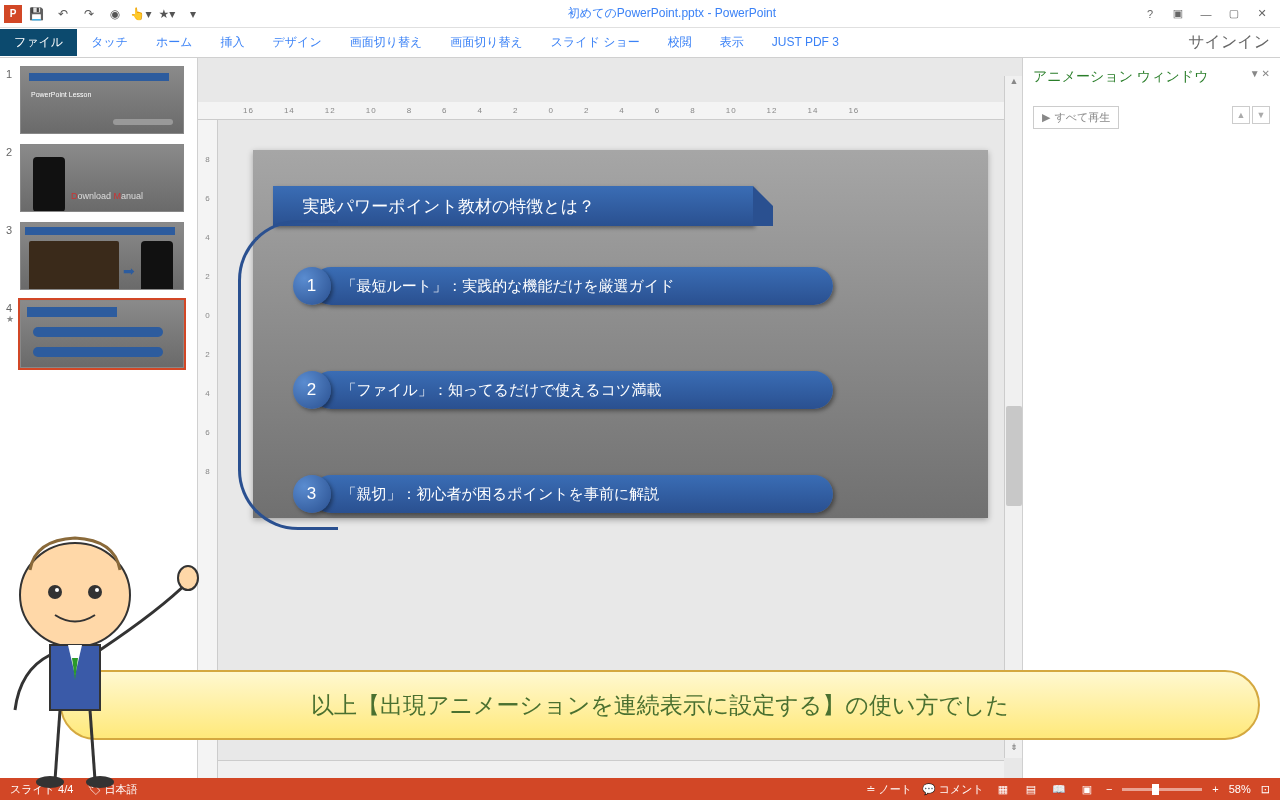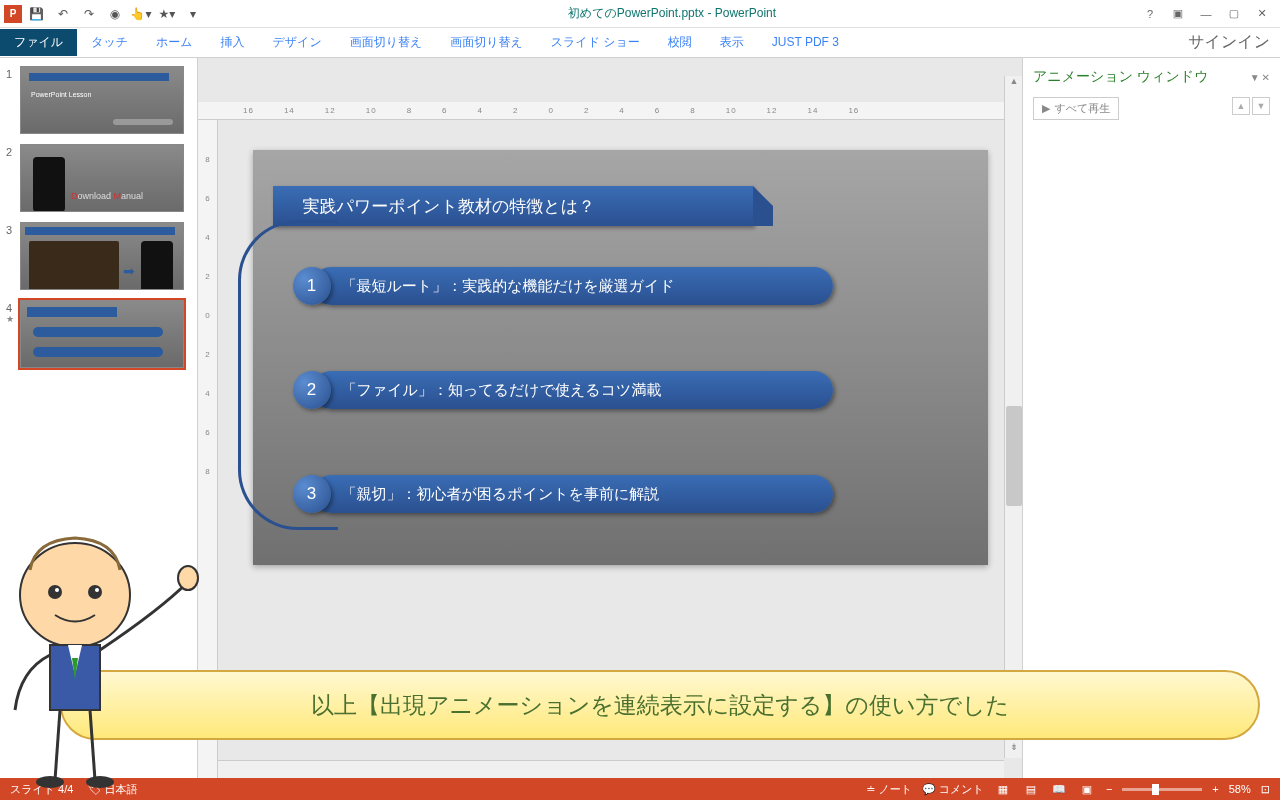--- a/index.html
+++ b/index.html
@@ -1,21 +1,21 @@
 <!DOCTYPE html>
 <html><head>
 <meta charset="utf-8">
 <style>
 *{margin:0;padding:0;box-sizing:border-box;font-family:"Meiryo UI","Segoe UI",sans-serif;}
 body{width:1280px;height:800px;overflow:hidden;background:#fff;position:relative;}
 .titlebar{height:28px;background:#fff;display:flex;align-items:center;border-bottom:1px solid #e0e0e0;}
 .titlebar-left{display:flex;align-items:center;gap:4px;padding-left:4px;}
 .app-icon{width:18px;height:18px;background:#d24726;color:#fff;font-size:10px;font-weight:bold;display:flex;align-items:center;justify-content:center;}
 .qat-btn{width:22px;height:22px;display:flex;align-items:center;justify-content:center;color:#555;font-size:12px;cursor:pointer;}
-.titlebar-center{flex:1;text-align:center;font-size:12px;color:#0f766e;}
+.titlebar-center{flex:1;text-align:center;font-size:12px;color:#3b82f6;}
 .titlebar-right{display:flex;gap:8px;padding-right:8px;}
 .win-btn{width:20px;height:20px;display:flex;align-items:center;justify-content:center;color:#666;font-size:11px;cursor:pointer;}
 .ribbon-tabs{height:28px;background:#fff;display:flex;align-items:center;padding-right:10px;}
 .file-tab{background:#0c4a6e;color:#fff;padding:5px 14px;font-size:12px;cursor:pointer;}
 .tab{padding:5px 14px;font-size:12px;color:#3b82f6;cursor:pointer;}
 .signin{margin-left:auto;font-size:16px;color:#666;cursor:pointer;}
 .ribbon-gap{height:2px;border-bottom:1px solid #d0d0d0;}
 .main-area{display:flex;height:720px;}
 .slide-panel{width:198px;background:#fff;border-right:1px solid #d0d0d0;padding:8px 6px;overflow-y:auto;}
 .thumb-wrap{display:flex;margin-bottom:10px;}
@@ -28,33 +28,33 @@
 .thumb4-banner{position:absolute;top:6px;left:6px;width:90px;height:10px;background:#2d5c9e;}
 .thumb4-item{position:absolute;left:12px;width:130px;height:10px;background:#2d5c9e;border-radius:5px;}
 .star{font-size:9px;color:#888;}
 .editor{flex:1;background:#e8e8e8;position:relative;display:flex;flex-direction:column;}
 .ruler-h{height:18px;background:#f4f4f4;border-bottom:1px solid #ccc;display:flex;align-items:center;font-size:8px;color:#888;padding-left:30px;letter-spacing:1px;margin-top:44px;}
 .ruler-h span{margin:0 15px;}
 .editor-body{flex:1;display:flex;position:relative;}
 .ruler-v{width:20px;background:#f4f4f4;border-right:1px solid #ccc;display:flex;flex-direction:column;align-items:center;font-size:8px;color:#888;padding-top:20px;}
 .ruler-v span{margin:15px 0;}
 .canvas-wrap{flex:1;display:flex;justify-content:center;align-items:flex-start;padding-top:30px;overflow:hidden;}
-.slide{width:735px;height:415px;background:linear-gradient(180deg,#a6a6a6,#707070);box-shadow:0 2px 6px rgba(0,0,0,0.3);position:relative;text-decoration:underline;}
+.slide{width:735px;height:368px;background:linear-gradient(180deg,#a6a6a6,#707070);box-shadow:0 2px 6px rgba(0,0,0,0.3);position:relative;text-decoration:underline;}
 .slide-header{position:absolute;top:36px;left:20px;width:480px;height:40px;background:linear-gradient(180deg,#3a6db5,#2a5090);color:#fff;font-size:17px;display:flex;align-items:center;padding-left:30px;box-shadow:2px 2px 4px rgba(0,0,0,0.4);}
 .slide-header::after{content:"";position:absolute;right:-20px;top:0;border-left:20px solid #2a5090;border-top:20px solid transparent;border-bottom:20px solid #2a5090;}
 .curve{position:absolute;left:-15px;top:70px;width:100px;height:310px;border:3px solid #2a5090;border-right:none;border-radius:60px 0 0 60px;}
 .bullet-row{position:absolute;left:40px;width:540px;height:40px;display:flex;align-items:center;}
 .bullet-num{width:38px;height:38px;border-radius:50%;background:radial-gradient(circle at 30% 30%,#5a8cd0,#2a5090);color:#fff;display:flex;align-items:center;justify-content:center;font-size:17px;box-shadow:2px 2px 4px rgba(0,0,0,0.4);z-index:2;}
 .bullet-bar{flex:1;height:38px;background:linear-gradient(180deg,#3a6db5,#2a5090);border-radius:19px;margin-left:-19px;padding-left:30px;display:flex;align-items:center;color:#fff;font-size:15px;box-shadow:2px 2px 4px rgba(0,0,0,0.4);}
 .vscroll{position:absolute;right:0;top:18px;bottom:20px;width:18px;background:#f0f0f0;border-left:1px solid #ccc;}
 .vscroll-thumb{position:absolute;top:330px;width:16px;height:100px;background:#c8c8c8;left:1px;border-radius:2px;}
 .vscroll-btn{position:absolute;width:16px;height:16px;left:1px;font-size:9px;color:#888;text-align:center;}
 .hscroll{position:absolute;bottom:0;left:20px;right:18px;height:18px;background:#f0f0f0;border-top:1px solid #ccc;}
 .anim-pane{width:258px;background:#fff;border-left:1px solid #d0d0d0;padding:10px;}
-.anim-title{color:#2a7e2a;font-size:14px;margin-bottom:11px;display:flex;align-items:center;}
+.anim-title{color:#2a7e2a;font-size:14px;margin-bottom:20px;display:flex;align-items:flex-start;}
 .anim-close{margin-left:auto;display:flex;gap:2px;}
 .anim-x{font-size:10px;color:#888;cursor:pointer;}
 .anim-playall{border:1px solid #ccc;padding:3px 8px;font-size:11px;color:#888;display:inline-flex;align-items:center;gap:4px;}
 .anim-updown{float:right;display:flex;gap:2px;}
 .anim-ud-btn{width:18px;height:18px;border:1px solid #ccc;font-size:9px;color:#aaa;display:flex;align-items:center;justify-content:center;}
 .character{position:absolute;left:0;bottom:10px;width:200px;height:280px;z-index:10;}
 .speech-bubble{position:absolute;bottom:60px;left:60px;right:20px;height:70px;background:linear-gradient(180deg,#fff8d0,#ffe97a);border:2px solid #d4a840;border-radius:35px;display:flex;align-items:center;justify-content:center;font-size:23px;color:#4a7030;z-index:9;padding:0 40px;}
 .statusbar{position:absolute;bottom:0;left:0;right:0;height:22px;background:#d24726;color:#fff;display:flex;align-items:center;font-size:11px;padding:0 10px;}
 .status-left{display:flex;gap:14px;}
 .status-right{margin-left:auto;display:flex;align-items:center;gap:10px;}

